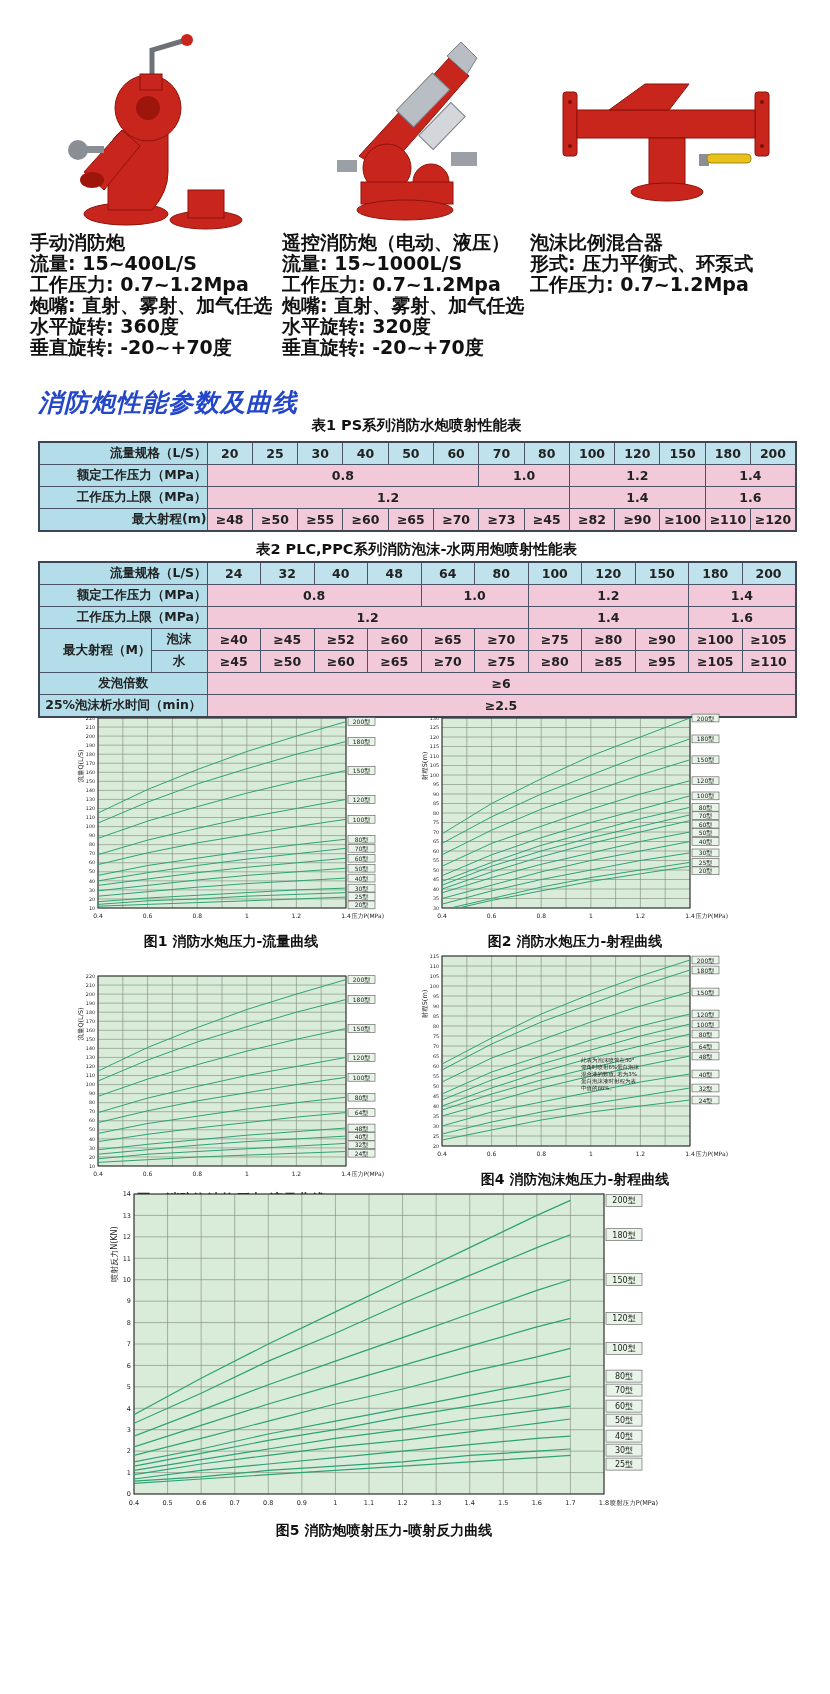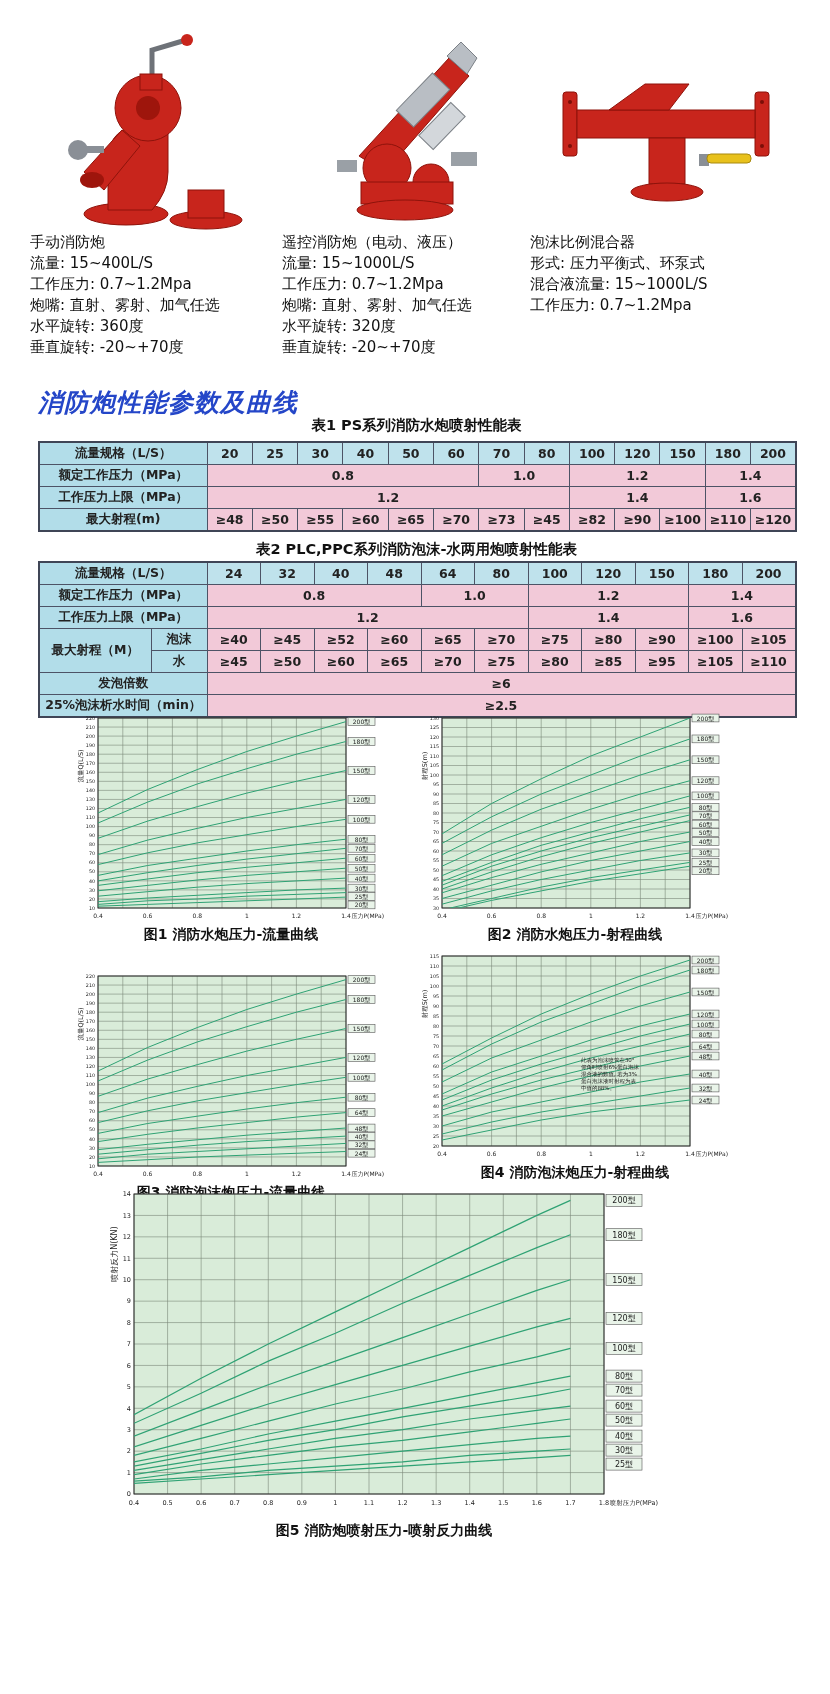--- a/index.html
+++ b/index.html
@@ -4,40 +4,40 @@
 <style>
   html,body{margin:0;padding:0;background:#fff;}
   body{width:830px;font-family:"DejaVu Sans","Liberation Sans",sans-serif;color:#111;}
   .page{position:relative;width:830px;height:1694px;background:#fff;overflow:hidden;}
 
   
   .products{position:absolute;top:26px;left:30px;width:778px;display:flex;}
   .product{box-sizing:border-box;}
   .product .pic{height:206px;display:flex;align-items:flex-end;justify-content:center;}
   .p1{width:252px;} .p2{width:248px;} .p3{width:278px;}
-  .pname,.spec-line{font-size:15px;font-weight:normal;line-height:21px;white-space:nowrap;}
+  .pname,.spec-line{font-size:19px;font-weight:bold;line-height:21px;white-space:nowrap;}
 
   
   .section-title{position:absolute;top:386px;left:38px;font-size:25px;font-weight:bold;font-style:italic;color:#2446c8;letter-spacing:1px;}
 
   
   .tbl-title{position:absolute;left:38px;width:757px;text-align:center;font-size:14.5px;font-weight:bold;color:#111;}
   #t1-title{top:416px;} #t2-title{top:540px;}
   table.perf{position:absolute;left:38px;border-collapse:collapse;table-layout:fixed;width:757px;border:2px solid #3f4556;}
   #table1{top:441px;} #table2{top:561px;}
   table.perf th,table.perf td{border:1px solid #4d5366;font-size:12.5px;font-weight:bold;text-align:center;padding:1px 0;height:19px;color:#222;overflow:hidden;}
-  table.perf th.lbl{background:#b2dde9;text-align:center;}
+  table.perf th.lbl{background:#b2dde9;text-align:right;}
   table.perf th.sub{background:#b2dde9;text-align:center;padding-left:0;}
   table.perf td.c{background:#bfe2ec;}
   table.perf td.p{background:#f2c9d8;}
 
   
   figure{margin:0;position:absolute;}
   .plot{line-height:0;}
-  figcaption{font-size:14px;font-weight:bold;text-align:center;margin-top:2px;color:#111;}
+  figcaption{font-size:14px;font-weight:bold;text-align:center;margin-top:9px;color:#111;}
   #fig1{left:76px;top:712px;} #fig1 figcaption{width:310px;}
   #fig2{left:420px;top:712px;} #fig2 figcaption{width:310px;}
   #fig3{left:76px;top:970px;} #fig3 figcaption{width:310px;}
   #fig4{left:420px;top:950px;} #fig4 figcaption{width:310px;}
   #fig5{left:108px;top:1186px;} #fig5 figcaption{width:552px;margin-top:6px;}
   svg text{fill:#1c1c1c;font-family:"DejaVu Sans","Liberation Sans",sans-serif;}
 </style>
 </head>
 <body>
 
@@ -111,21 +111,20 @@
           <rect x="158" y="92" width="44" height="9" rx="4" fill="#e8c11c" stroke="#a8890e"></rect>
           <circle cx="21" cy="40" r="2" fill="#7b0f08"></circle>
             <circle cx="21" cy="84" r="2" fill="#7b0f08"></circle>
           <circle cx="213" cy="40" r="2" fill="#7b0f08"></circle>
             <circle cx="213" cy="84" r="2" fill="#7b0f08"></circle>
         </svg>
       </div>
       <div class="pname">泡沫比例混合器</div>
       <div class="spec-list">
           <div class="spec-line">形式: 压力平衡式、环泵式</div>
-          <div class="spec-line">混合液流量: 15~1000L/S</div>
           <div class="spec-line">工作压力: 0.7~1.2Mpa</div>
         </div>
     </div>
   </div>
 
   <div class="section-title">消防炮性能参数及曲线</div>
 
   <div class="tbl-title" id="t1-title">表1  PS系列消防水炮喷射性能表</div>
   <table class="perf" id="table1">
       <colgroup>

